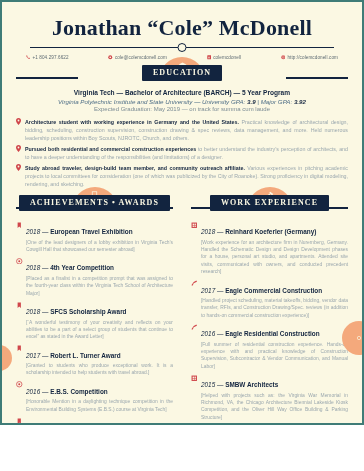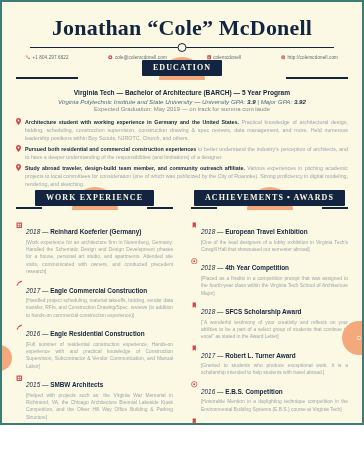--- a/index.html
+++ b/index.html
@@ -46,21 +46,21 @@
     display:flex; justify-content:space-between;
     margin:3px 6px 0;
     font-size:4.6px; color:#5d6a72; letter-spacing:.1px;
   }
   .c-item { display:flex; align-items:center; gap:2px; white-space:nowrap; }
   .c-ico { width:4.5px; height:4.5px; flex:0 0 auto; display:block; }
 
   
   .sec-head {
     position:relative;
-    display:flex; align-items:flex-start; justify-content:center;
+    display:flex; align-items:center; justify-content:center;
     height:26px;
   }
   .sec-head .semi {
     position:absolute; bottom:6px; left:50%;
     transform:translateX(-50%);
     width:46px; height:23px;
     background:#f4a97c;
     border-radius:23px 23px 0 0;
     display:flex; align-items:flex-start; justify-content:center;
     padding-top:3.5px;
@@ -232,187 +232,187 @@
   </div>
 
   <div class="cols">
 
     <div class="col">
       <div class="sec-head narrow">
         <div class="line l"></div>
         <div class="line r"></div>
         <div class="semi">
           <svg viewBox="0 0 24 24">
-              <path fill="#fbf8e3" d="M14 2l8 6-3 3-8-6zM11 7l3 2-9 11-3-2z"></path>
-            </svg>
-        </div>
-        <div class="badge">WORK EXPERIENCE</div>
+              <rect x="6" y="2" width="12" height="14" fill="none" stroke="#fbf8e3" stroke-width="2"></rect>
+              <path fill="#fbf8e3" d="M9 16l3 3 3-3v6l-3-2-3 2z"></path>
+            </svg>
+        </div>
+        <div class="badge">ACHIEVEMENTS • AWARDS</div>
       </div>
       <div class="entries">
 
         <div class="entry">
           <span class="eico">
             <svg viewBox="0 0 12 12">
-                <rect x="1" y="1" width="10" height="10" fill="#d0464b"></rect>
-                <rect x="3" y="3" width="2.5" height="2.5" fill="#fbf8e3"></rect>
-                <rect x="6.5" y="3" width="2.5" height="2.5" fill="#fbf8e3"></rect>
-                <rect x="3" y="6.5" width="2.5" height="2.5" fill="#fbf8e3"></rect>
-                <rect x="6.5" y="6.5" width="2.5" height="2.5" fill="#fbf8e3"></rect>
-              </svg>
-          </span>
-          <span class="ebody">
-            <span class="eyear">2018</span><span class="eyear"> — </span><span class="etitle">Reinhard Koeferler (Germany)</span>
-            <div class="edesc">[Work experience for an architecture firm in Nuremberg, Germany. Handled the Schematic Design and Design Development phases for a house, personal art studio, and apartments. Attended site visits, communicated with owners, and conducted precedent research]</div>
-          </span>
-        </div>
-
-        <div class="entry">
-          <span class="eico">
-            <svg viewBox="0 0 12 12">
-                <path fill="#d0464b" d="M10 1l1 2-6 3-1-2zM4 5l1 2-3 4-1-2z"></path>
-              </svg>
-          </span>
-          <span class="ebody">
-            <span class="eyear">2017</span><span class="eyear"> — </span><span class="etitle">Eagle Commercial Construction</span>
-            <div class="edesc">[Handled project scheduling, material takeoffs, bidding, vendor data transfer, RFIs, and Construction Drawing/Spec. reviews (in addition to hands-on commercial construction experience)]</div>
-          </span>
-        </div>
-
-        <div class="entry">
-          <span class="eico">
-            <svg viewBox="0 0 12 12">
-                <path fill="#d0464b" d="M10 1l1 2-6 3-1-2zM4 5l1 2-3 4-1-2z"></path>
-              </svg>
-          </span>
-          <span class="ebody">
-            <span class="eyear">2016</span><span class="eyear"> — </span><span class="etitle">Eagle Residential Construction</span>
-            <div class="edesc">[Full summer of residential construction experience. Hands-on experience with and practical knowledge of Construction Supervision, Subcontractor &amp; Vendor Communication, and Manual Labor]</div>
-          </span>
-        </div>
-
-        <div class="entry">
-          <span class="eico">
-            <svg viewBox="0 0 12 12">
-                <rect x="1" y="1" width="10" height="10" fill="#d0464b"></rect>
-                <rect x="3" y="3" width="2.5" height="2.5" fill="#fbf8e3"></rect>
-                <rect x="6.5" y="3" width="2.5" height="2.5" fill="#fbf8e3"></rect>
-                <rect x="3" y="6.5" width="2.5" height="2.5" fill="#fbf8e3"></rect>
-                <rect x="6.5" y="6.5" width="2.5" height="2.5" fill="#fbf8e3"></rect>
-              </svg>
-          </span>
-          <span class="ebody">
-            <span class="eyear">2015</span><span class="eyear"> — </span><span class="etitle">SMBW Architects</span>
-            <div class="edesc">[Helped with projects such as: the Virginia War Memorial in Richmond, VA, the Chicago Architecture Biennial Lakeside Kiosk Competition, and the Oliver Hill Way Office Building &amp; Parking Structure]</div>
-          </span>
-        </div>
-
-        <div class="entry">
-          <span class="eico">
-            <svg viewBox="0 0 12 12">
-                <rect x="1" y="1" width="10" height="10" fill="#d0464b"></rect>
-                <rect x="3" y="3" width="2.5" height="2.5" fill="#fbf8e3"></rect>
-                <rect x="6.5" y="3" width="2.5" height="2.5" fill="#fbf8e3"></rect>
-                <rect x="3" y="6.5" width="2.5" height="2.5" fill="#fbf8e3"></rect>
-                <rect x="6.5" y="6.5" width="2.5" height="2.5" fill="#fbf8e3"></rect>
-              </svg>
-          </span>
-          <span class="ebody">
-            <span class="eyear">2012 - 2015</span><span class="eyear"> — </span><span class="etitle">Fin &amp; Feather Pet Store</span>
-            <div class="edesc">[Communicated with distributors, became a seasoned customer service employee, and exercised problem solving skills in almost every aspect of running the business]</div>
+                <path fill="#d0464b" d="M3 1h6v10L6 8.5 3 11z"></path>
+              </svg>
+          </span>
+          <span class="ebody">
+            <span class="eyear">2018</span><span class="eyear"> — </span><span class="etitle">European Travel Exhibition</span>
+            <div class="edesc">[One of the lead designers of a lobby exhibition in Virginia Tech’s Cowgill Hall that showcased our semester abroad]</div>
+          </span>
+        </div>
+
+        <div class="entry">
+          <span class="eico">
+            <svg viewBox="0 0 12 12">
+                <circle cx="6" cy="6" r="5" fill="none" stroke="#d0464b" stroke-width="1.4"></circle>
+                <circle cx="6" cy="6" r="1.8" fill="#d0464b"></circle>
+              </svg>
+          </span>
+          <span class="ebody">
+            <span class="eyear">2018</span><span class="eyear"> — </span><span class="etitle">4th Year Competition</span>
+            <div class="edesc">[Placed as a finalist in a competition prompt that was assigned to the fourth-year class within the Virginia Tech School of Architecture Major]</div>
+          </span>
+        </div>
+
+        <div class="entry">
+          <span class="eico">
+            <svg viewBox="0 0 12 12">
+                <path fill="#d0464b" d="M3 1h6v10L6 8.5 3 11z"></path>
+              </svg>
+          </span>
+          <span class="ebody">
+            <span class="eyear">2018</span><span class="eyear"> — </span><span class="etitle">SFCS Scholarship Award</span>
+            <div class="edesc">[“A wonderful testimony of your creativity and reflects on your abilities to be a part of a select group of students that continue to excel” as stated in the Award Letter]</div>
+          </span>
+        </div>
+
+        <div class="entry">
+          <span class="eico">
+            <svg viewBox="0 0 12 12">
+                <path fill="#d0464b" d="M3 1h6v10L6 8.5 3 11z"></path>
+              </svg>
+          </span>
+          <span class="ebody">
+            <span class="eyear">2017</span><span class="eyear"> — </span><span class="etitle">Robert L. Turner Award</span>
+            <div class="edesc">[Granted to students who produce exceptional work. It is a scholarship intended to help students with travel abroad.]</div>
+          </span>
+        </div>
+
+        <div class="entry">
+          <span class="eico">
+            <svg viewBox="0 0 12 12">
+                <circle cx="6" cy="6" r="5" fill="none" stroke="#d0464b" stroke-width="1.4"></circle>
+                <circle cx="6" cy="6" r="1.8" fill="#d0464b"></circle>
+              </svg>
+          </span>
+          <span class="ebody">
+            <span class="eyear">2016</span><span class="eyear"> — </span><span class="etitle">E.B.S. Competition</span>
+            <div class="edesc">[Honorable Mention in a daylighting technique competition in the Environmental Building Systems (E.B.S.) course at Virginia Tech]</div>
+          </span>
+        </div>
+
+        <div class="entry">
+          <span class="eico">
+            <svg viewBox="0 0 12 12">
+                <path fill="#d0464b" d="M3 1h6v10L6 8.5 3 11z"></path>
+              </svg>
+          </span>
+          <span class="ebody">
+            <span class="eyear">2014</span><span class="eyear"> — </span><span class="etitle">Eagle Scout</span>
+            <div class="edesc">[Highest rank in the Boy Scouts of America. The pursuit of this prestigious award demonstrates perseverance, discipline, leadership, communication, and logistical skills.]</div>
           </span>
         </div>
 
       </div>
     </div>
 
     <div class="col">
       <div class="sec-head narrow">
         <div class="line l"></div>
         <div class="line r"></div>
         <div class="semi">
           <svg viewBox="0 0 24 24">
-              <rect x="6" y="2" width="12" height="14" fill="none" stroke="#fbf8e3" stroke-width="2"></rect>
-              <path fill="#fbf8e3" d="M9 16l3 3 3-3v6l-3-2-3 2z"></path>
-            </svg>
-        </div>
-        <div class="badge">ACHIEVEMENTS • AWARDS</div>
+              <path fill="#fbf8e3" d="M14 2l8 6-3 3-8-6zM11 7l3 2-9 11-3-2z"></path>
+            </svg>
+        </div>
+        <div class="badge">WORK EXPERIENCE</div>
       </div>
       <div class="entries">
 
         <div class="entry">
           <span class="eico">
             <svg viewBox="0 0 12 12">
-                <path fill="#d0464b" d="M3 1h6v10L6 8.5 3 11z"></path>
-              </svg>
-          </span>
-          <span class="ebody">
-            <span class="eyear">2018</span><span class="eyear"> — </span><span class="etitle">European Travel Exhibition</span>
-            <div class="edesc">[One of the lead designers of a lobby exhibition in Virginia Tech’s Cowgill Hall that showcased our semester abroad]</div>
-          </span>
-        </div>
-
-        <div class="entry">
-          <span class="eico">
-            <svg viewBox="0 0 12 12">
-                <circle cx="6" cy="6" r="5" fill="none" stroke="#d0464b" stroke-width="1.4"></circle>
-                <circle cx="6" cy="6" r="1.8" fill="#d0464b"></circle>
-              </svg>
-          </span>
-          <span class="ebody">
-            <span class="eyear">2018</span><span class="eyear"> — </span><span class="etitle">4th Year Competition</span>
-            <div class="edesc">[Placed as a finalist in a competition prompt that was assigned to the fourth-year class within the Virginia Tech School of Architecture Major]</div>
-          </span>
-        </div>
-
-        <div class="entry">
-          <span class="eico">
-            <svg viewBox="0 0 12 12">
-                <path fill="#d0464b" d="M3 1h6v10L6 8.5 3 11z"></path>
-              </svg>
-          </span>
-          <span class="ebody">
-            <span class="eyear">2018</span><span class="eyear"> — </span><span class="etitle">SFCS Scholarship Award</span>
-            <div class="edesc">[“A wonderful testimony of your creativity and reflects on your abilities to be a part of a select group of students that continue to excel” as stated in the Award Letter]</div>
-          </span>
-        </div>
-
-        <div class="entry">
-          <span class="eico">
-            <svg viewBox="0 0 12 12">
-                <path fill="#d0464b" d="M3 1h6v10L6 8.5 3 11z"></path>
-              </svg>
-          </span>
-          <span class="ebody">
-            <span class="eyear">2017</span><span class="eyear"> — </span><span class="etitle">Robert L. Turner Award</span>
-            <div class="edesc">[Granted to students who produce exceptional work. It is a scholarship intended to help students with travel abroad.]</div>
-          </span>
-        </div>
-
-        <div class="entry">
-          <span class="eico">
-            <svg viewBox="0 0 12 12">
-                <circle cx="6" cy="6" r="5" fill="none" stroke="#d0464b" stroke-width="1.4"></circle>
-                <circle cx="6" cy="6" r="1.8" fill="#d0464b"></circle>
-              </svg>
-          </span>
-          <span class="ebody">
-            <span class="eyear">2016</span><span class="eyear"> — </span><span class="etitle">E.B.S. Competition</span>
-            <div class="edesc">[Honorable Mention in a daylighting technique competition in the Environmental Building Systems (E.B.S.) course at Virginia Tech]</div>
-          </span>
-        </div>
-
-        <div class="entry">
-          <span class="eico">
-            <svg viewBox="0 0 12 12">
-                <path fill="#d0464b" d="M3 1h6v10L6 8.5 3 11z"></path>
-              </svg>
-          </span>
-          <span class="ebody">
-            <span class="eyear">2014</span><span class="eyear"> — </span><span class="etitle">Eagle Scout</span>
-            <div class="edesc">[Highest rank in the Boy Scouts of America. The pursuit of this prestigious award demonstrates perseverance, discipline, leadership, communication, and logistical skills.]</div>
+                <rect x="1" y="1" width="10" height="10" fill="#d0464b"></rect>
+                <rect x="3" y="3" width="2.5" height="2.5" fill="#fbf8e3"></rect>
+                <rect x="6.5" y="3" width="2.5" height="2.5" fill="#fbf8e3"></rect>
+                <rect x="3" y="6.5" width="2.5" height="2.5" fill="#fbf8e3"></rect>
+                <rect x="6.5" y="6.5" width="2.5" height="2.5" fill="#fbf8e3"></rect>
+              </svg>
+          </span>
+          <span class="ebody">
+            <span class="eyear">2018</span><span class="eyear"> — </span><span class="etitle">Reinhard Koeferler (Germany)</span>
+            <div class="edesc">[Work experience for an architecture firm in Nuremberg, Germany. Handled the Schematic Design and Design Development phases for a house, personal art studio, and apartments. Attended site visits, communicated with owners, and conducted precedent research]</div>
+          </span>
+        </div>
+
+        <div class="entry">
+          <span class="eico">
+            <svg viewBox="0 0 12 12">
+                <path fill="#d0464b" d="M10 1l1 2-6 3-1-2zM4 5l1 2-3 4-1-2z"></path>
+              </svg>
+          </span>
+          <span class="ebody">
+            <span class="eyear">2017</span><span class="eyear"> — </span><span class="etitle">Eagle Commercial Construction</span>
+            <div class="edesc">[Handled project scheduling, material takeoffs, bidding, vendor data transfer, RFIs, and Construction Drawing/Spec. reviews (in addition to hands-on commercial construction experience)]</div>
+          </span>
+        </div>
+
+        <div class="entry">
+          <span class="eico">
+            <svg viewBox="0 0 12 12">
+                <path fill="#d0464b" d="M10 1l1 2-6 3-1-2zM4 5l1 2-3 4-1-2z"></path>
+              </svg>
+          </span>
+          <span class="ebody">
+            <span class="eyear">2016</span><span class="eyear"> — </span><span class="etitle">Eagle Residential Construction</span>
+            <div class="edesc">[Full summer of residential construction experience. Hands-on experience with and practical knowledge of Construction Supervision, Subcontractor &amp; Vendor Communication, and Manual Labor]</div>
+          </span>
+        </div>
+
+        <div class="entry">
+          <span class="eico">
+            <svg viewBox="0 0 12 12">
+                <rect x="1" y="1" width="10" height="10" fill="#d0464b"></rect>
+                <rect x="3" y="3" width="2.5" height="2.5" fill="#fbf8e3"></rect>
+                <rect x="6.5" y="3" width="2.5" height="2.5" fill="#fbf8e3"></rect>
+                <rect x="3" y="6.5" width="2.5" height="2.5" fill="#fbf8e3"></rect>
+                <rect x="6.5" y="6.5" width="2.5" height="2.5" fill="#fbf8e3"></rect>
+              </svg>
+          </span>
+          <span class="ebody">
+            <span class="eyear">2015</span><span class="eyear"> — </span><span class="etitle">SMBW Architects</span>
+            <div class="edesc">[Helped with projects such as: the Virginia War Memorial in Richmond, VA, the Chicago Architecture Biennial Lakeside Kiosk Competition, and the Oliver Hill Way Office Building &amp; Parking Structure]</div>
+          </span>
+        </div>
+
+        <div class="entry">
+          <span class="eico">
+            <svg viewBox="0 0 12 12">
+                <rect x="1" y="1" width="10" height="10" fill="#d0464b"></rect>
+                <rect x="3" y="3" width="2.5" height="2.5" fill="#fbf8e3"></rect>
+                <rect x="6.5" y="3" width="2.5" height="2.5" fill="#fbf8e3"></rect>
+                <rect x="3" y="6.5" width="2.5" height="2.5" fill="#fbf8e3"></rect>
+                <rect x="6.5" y="6.5" width="2.5" height="2.5" fill="#fbf8e3"></rect>
+              </svg>
+          </span>
+          <span class="ebody">
+            <span class="eyear">2012 - 2015</span><span class="eyear"> — </span><span class="etitle">Fin &amp; Feather Pet Store</span>
+            <div class="edesc">[Communicated with distributors, became a seasoned customer service employee, and exercised problem solving skills in almost every aspect of running the business]</div>
           </span>
         </div>
 
       </div>
     </div>
   </div>
 
   <div class="blob br">
     <svg viewBox="0 0 24 24">
         <circle cx="12" cy="12" r="5" fill="none" stroke="#fbf8e3" stroke-width="2"></circle>

